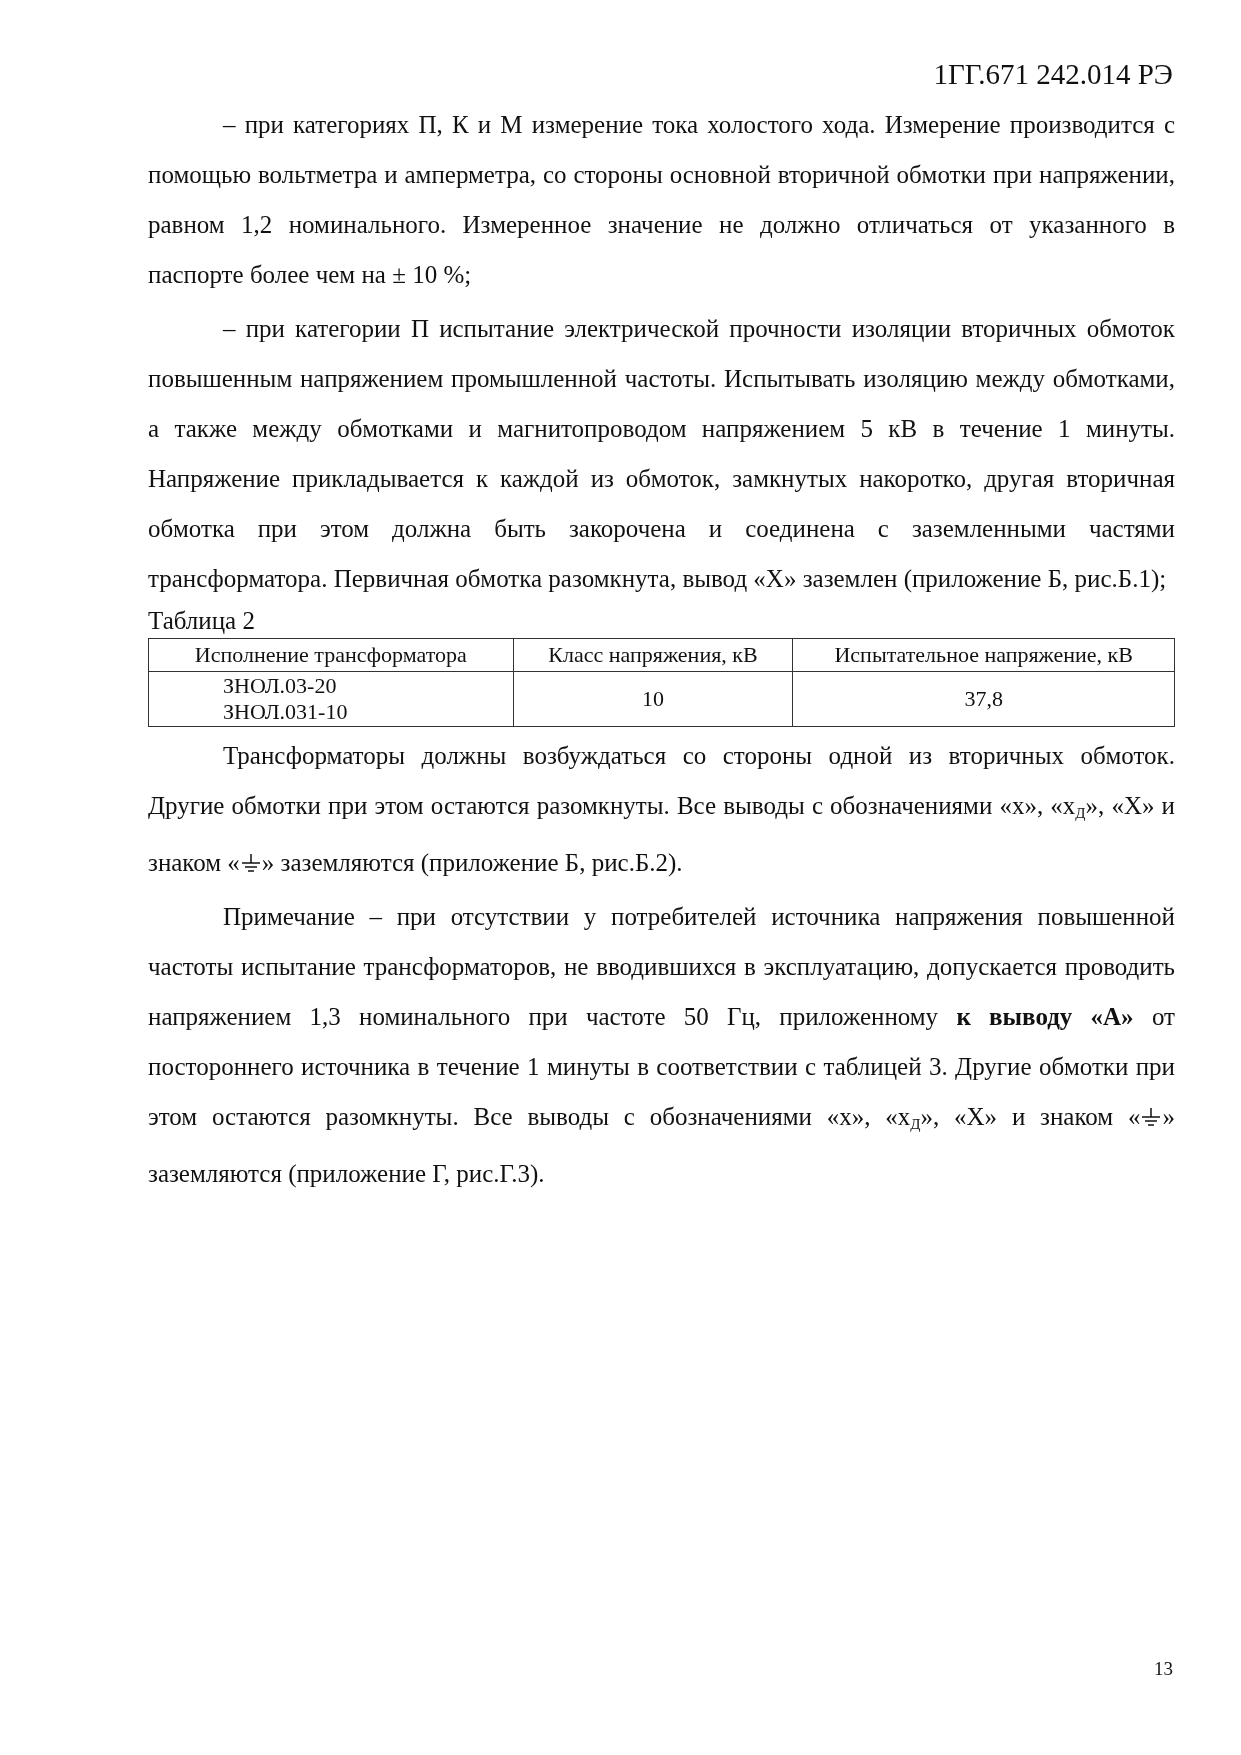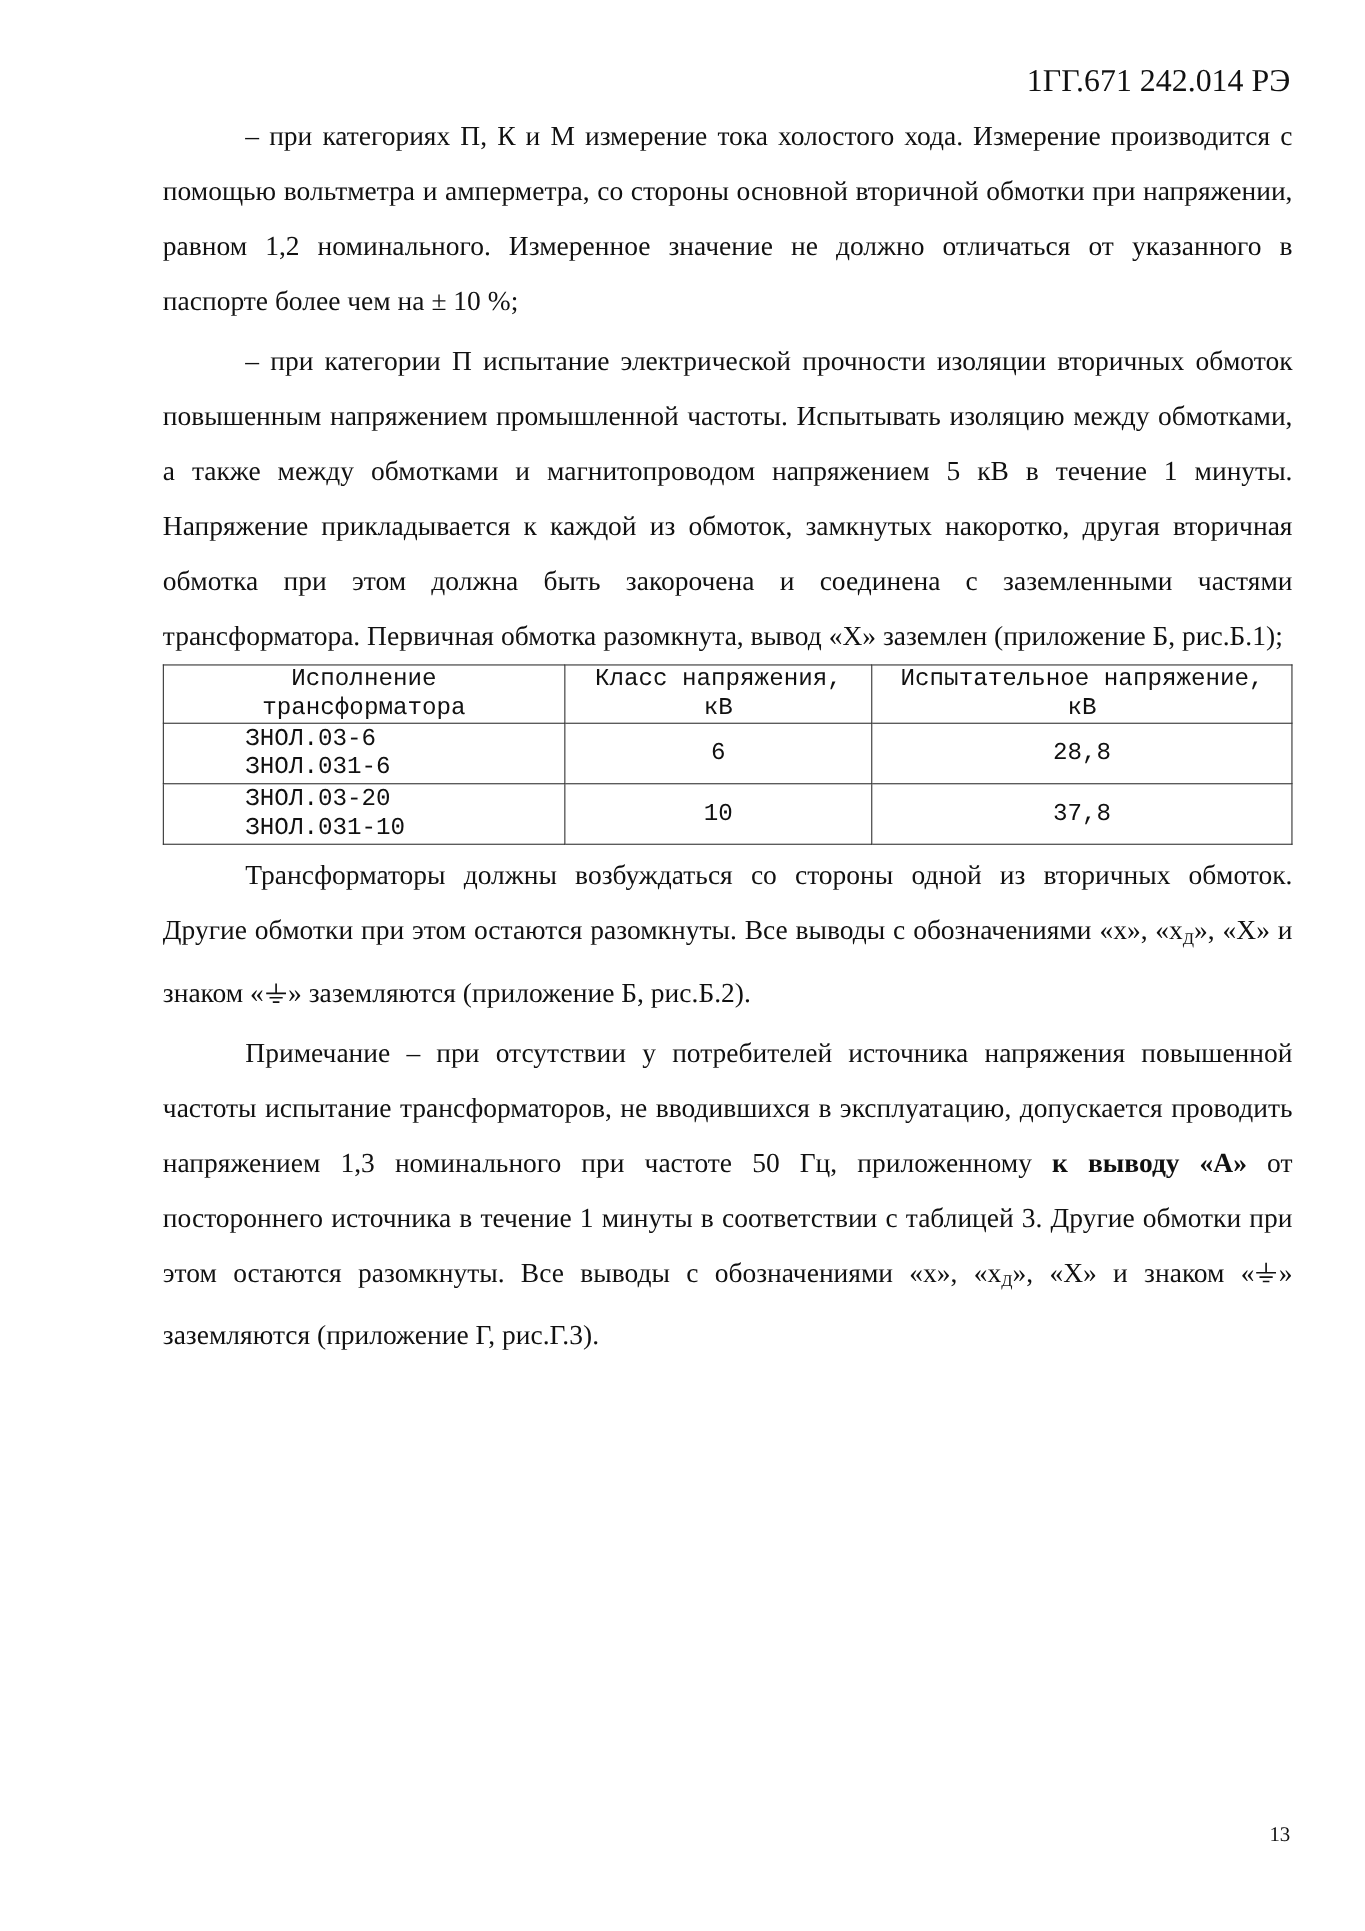--- a/index.html
+++ b/index.html
@@ -5,63 +5,56 @@
   html, body { margin: 0; padding: 0; background: #ffffff; }
   body { width: 1241px; height: 1755px; position: relative; overflow: hidden;
          font-family: "Liberation Serif", "DejaVu Serif", serif; color: #111; }
   .header { position: absolute; top: 58px; right: 68px; font-size: 29px; }
   .content { position: absolute; left: 148px; top: 96px; width: 1027px; font-size: 25px; }
   p { margin: 0; line-height: 50px; text-align: justify; text-align-last: left; }
   .indent { text-indent: 75px; }
   .block { margin-top: 4px; }
   .table-caption { line-height: 34px; margin-top: 0px; }
   table { border-collapse: collapse; width: 1027px; font-size: 22px; margin-top: 0px; }
-  td, th { border: 1.5px solid #333; padding: 0 22px; text-align: center; font-weight: normal; line-height: 26px; font-family: Liberation Mono, monospace; }
+  td, th { border: 1.5px solid #333; padding: 0 22px; text-align: center; font-weight: normal; line-height: 26px; }
   th { height: 32px; }
   td { height: 54px; }
   td.model { text-align: left; padding-left: 74px; line-height: 26px; }
   .model span { display: block; }
   col.c1 { width: 365px; } col.c2 { width: 280px; } col.c3 { width: 382px; }
   .after-table { margin-top: 4px; }
   .ground { display: inline-block; width: 22px; height: 20px; vertical-align: -2px; }
   sub { font-size: 15px; vertical-align: -4px; }
   b { font-weight: bold; }
   .page-number { position: absolute; right: 68px; top: 1658px; font-size: 19px; }
 </style>
 </head>
 <body>
 
 <div class="header">1ГГ.671 242.014 РЭ</div>
 
 <div class="content">
   <p class="indent block">– при категориях П, К и М измерение тока холостого хода. Измерение производится с помощью вольтметра и амперметра, со стороны основной вторичной обмотки при напряжении, равном 1,2 номинального. Измеренное значение не должно отличаться от указанного в паспорте более чем на ± 10 %;</p>
   <p class="indent block">– при категории П испытание электрической прочности изоляции вторичных обмоток повышенным напряжением промышленной частоты. Испытывать изоляцию между обмотками, а также между обмотками и магнитопроводом напряжением 5 кВ в течение 1 минуты. Напряжение прикладывается к каждой из обмоток, замкнутых накоротко, другая вторичная обмотка при этом должна быть закорочена и соединена с заземленными частями трансформатора. Первичная обмотка разомкнута, вывод «Х» заземлен (приложение Б, рис.Б.1);</p>
 
+  <div class="table-caption">Таблица 2</div>
   <table>
     <colgroup>
         <col class="c1">
         <col class="c2">
         <col class="c3">
       </colgroup>
     <thead>
       <tr>
         <th>Исполнение трансформатора</th>
         <th>Класс напряжения, кВ</th>
         <th>Испытательное напряжение, кВ</th>
       </tr>
     </thead>
     <tbody>
-      <tr>
-        <td class="model">
-          <span>ЗНОЛ.03-6</span>
-          <span>ЗНОЛ.031-6</span>
-        </td>
-        <td>6</td>
-        <td>28,8</td>
-      </tr>
       <tr>
         <td class="model">
           <span>ЗНОЛ.03-20</span>
           <span>ЗНОЛ.031-10</span>
         </td>
         <td>10</td>
         <td>37,8</td>
       </tr>
     </tbody>
   </table>

